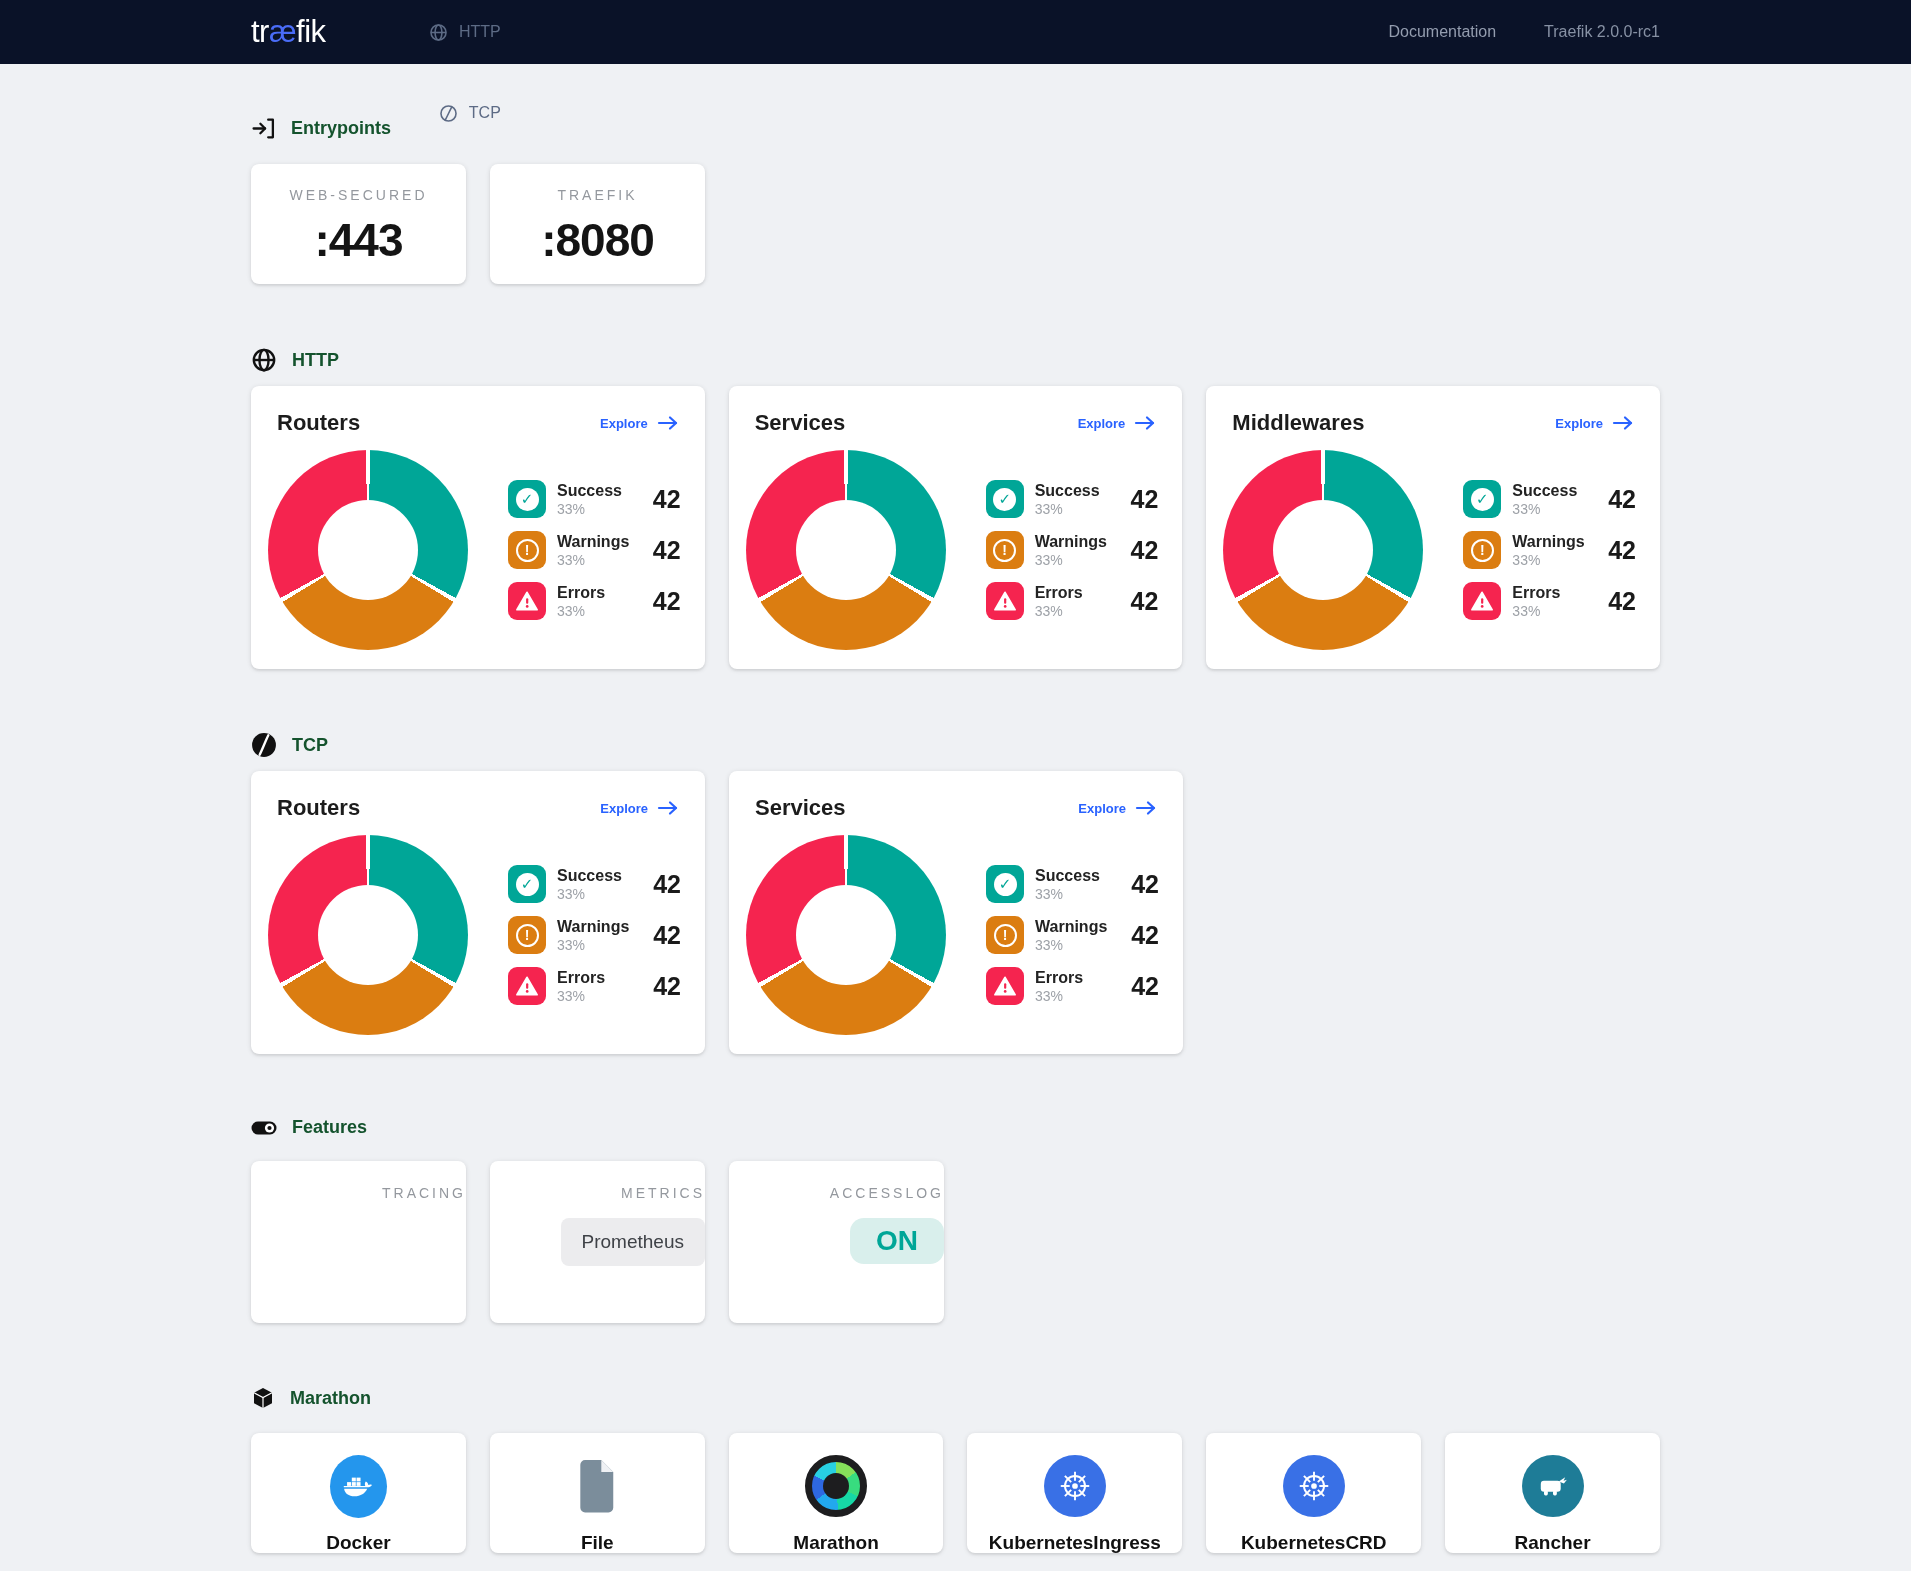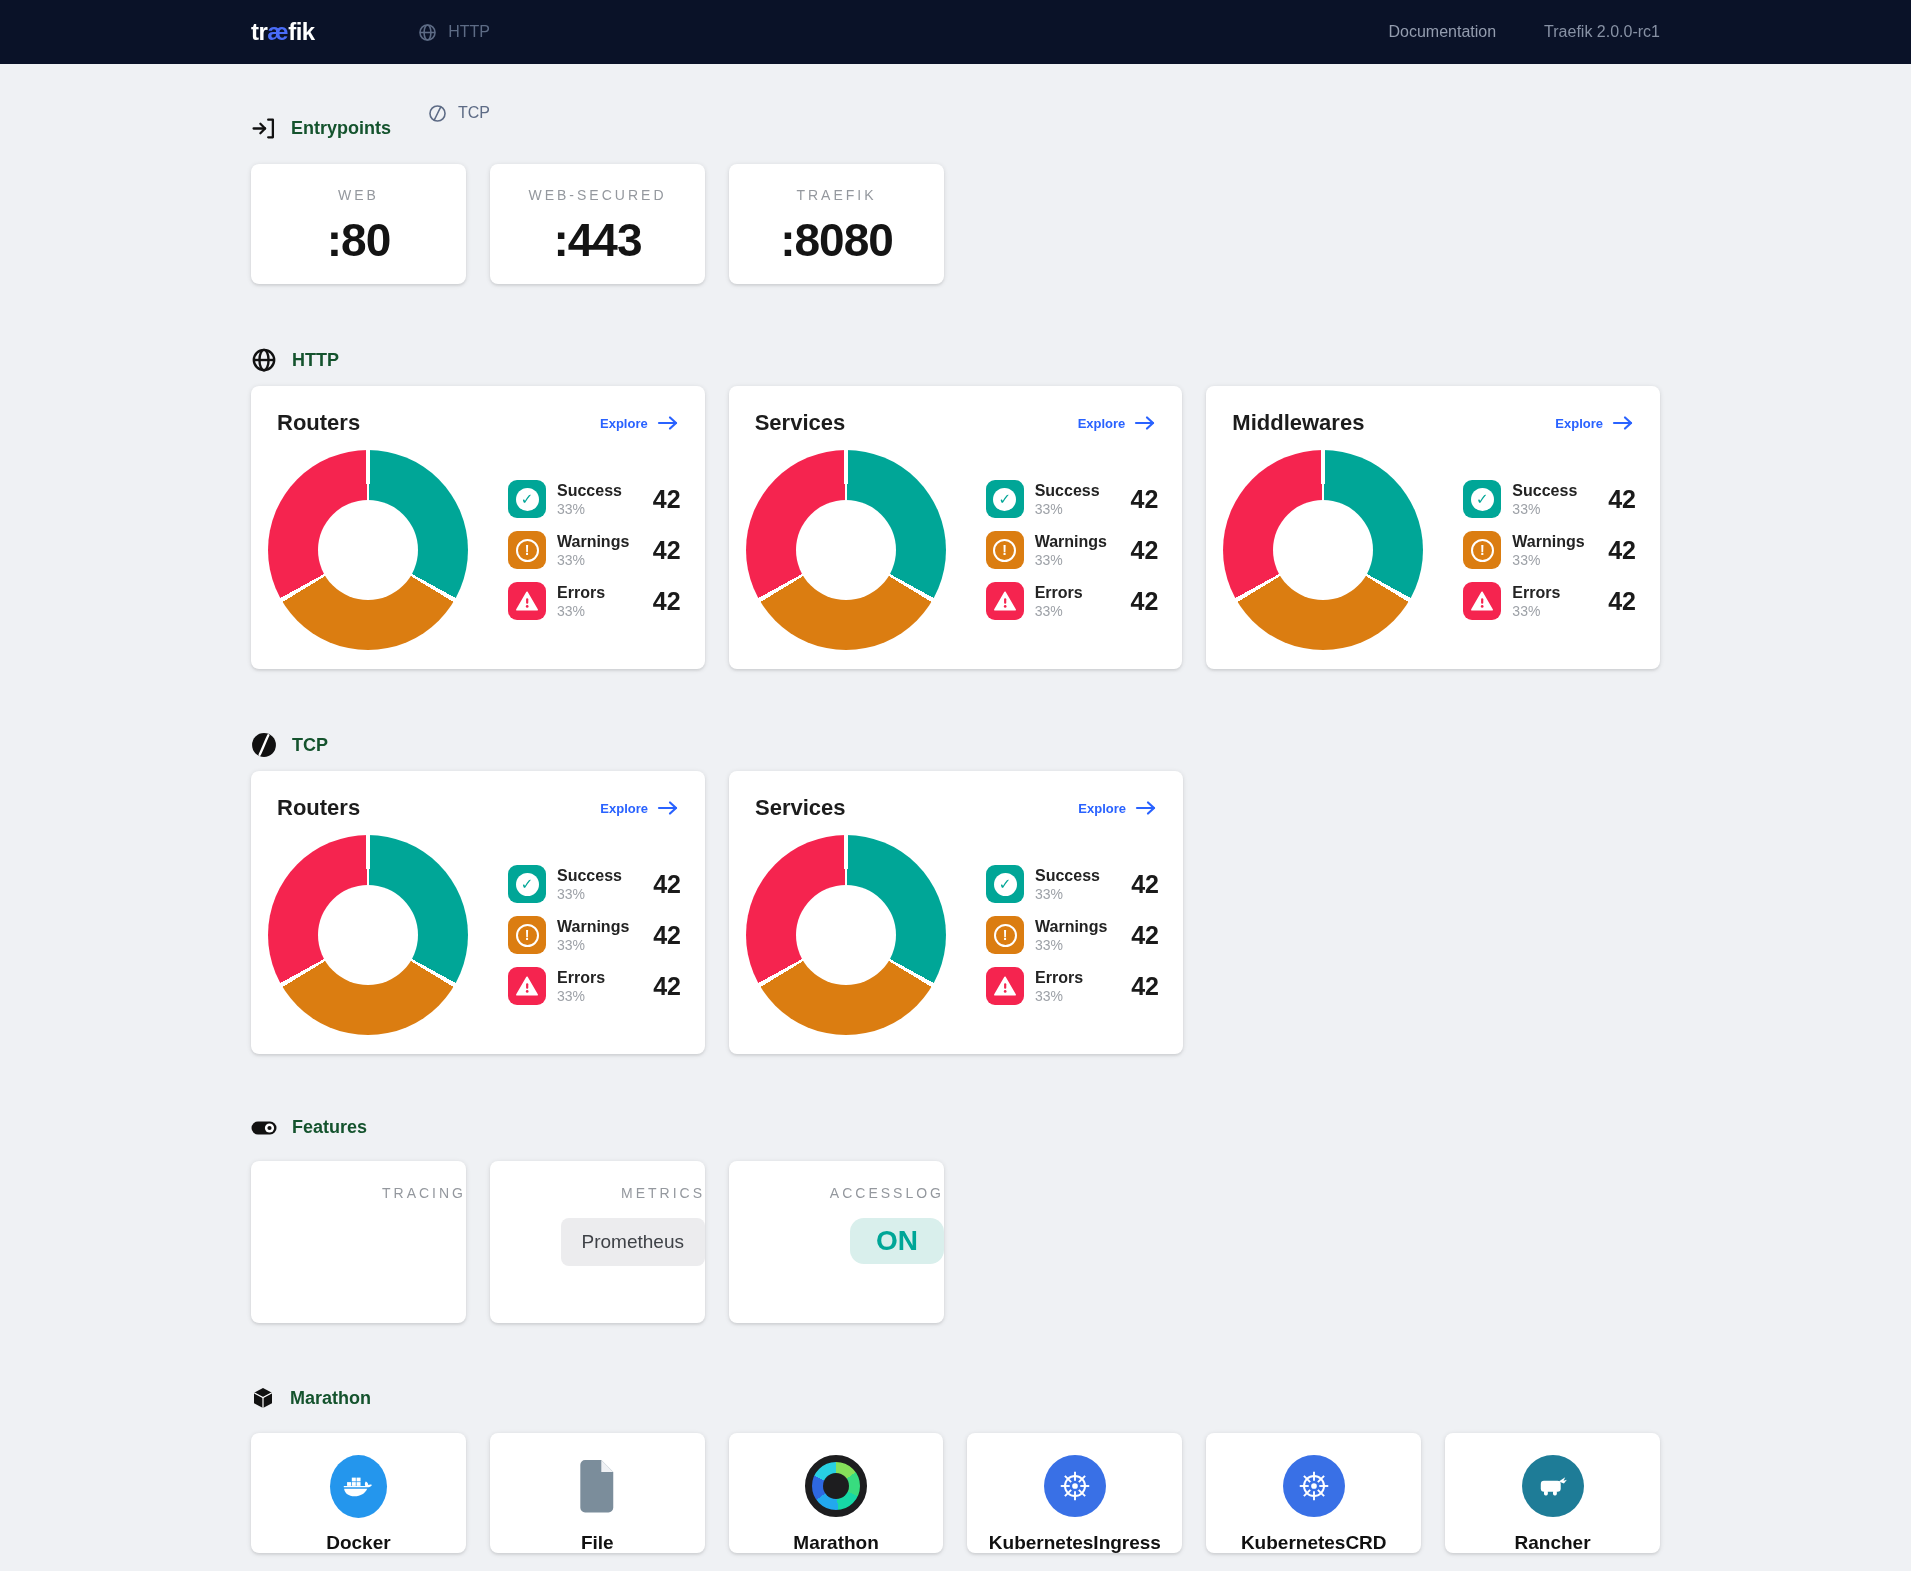--- a/index.html
+++ b/index.html
@@ -2,21 +2,21 @@
 <html><head>
 <meta charset="utf-8">
 <style>
   * { margin:0; padding:0; box-sizing:border-box; }
   html,body { background:#fff; }
   body { width:1911px; font-family:"Liberation Sans","DejaVu Sans",sans-serif; }
   #app { width:1911px; height:1585px; background:#eff1f4; overflow:hidden; display:flex; flex-direction:column; }
 
   
   .navbar { height:64px; background:#0a1228; display:flex; align-items:center; padding:0 251px; flex:none; }
-  .logo { font-size:24px; font-weight:700; color:#fff; letter-spacing:-0.5px; cursor:pointer; }
+  .logo { font-size:31px; font-weight:400; color:#fff; letter-spacing:-0.5px; cursor:pointer; }
   .logo .ae { color:#4a6cf7; }
   .nav-items { display:flex; align-items:flex-end; margin-left:66px; gap:60px;flex-direction:column; }
   .nav-item { display:flex; align-items:center; gap:10px; font-size:16px; font-weight:500; color:#5d6b85; cursor:pointer; }
   .nav-item.active { color:#fff; }
   .nav-item svg { width:21px; height:21px; }
   .nav-right { margin-left:auto; display:flex; align-items:center; gap:48px; }
   .nav-link { font-size:16px; color:#949daf; cursor:pointer; }
   .nav-version { font-size:16px; color:#8791a4; }
 
   
@@ -121,24 +121,20 @@
     <div class="section-head mt-first">
       <svg width="25" height="25" viewBox="0 0 24 24" fill="none" stroke="#111" stroke-width="2.2" stroke-linecap="round" stroke-linejoin="round">
           <path d="M2.5 12 H13.5"></path>
           <path d="M9 7.5 L13.5 12 L9 16.5"></path>
           <path d="M16.5 3.5 H21 V20.5 H16.5"></path>
         </svg>
       <h2>Entrypoints</h2>
     </div>
     <div class="row row-cards">
       <div class="card stat-card">
-        <div class="stat-label">WEB</div>
-        <div class="stat-value">:80</div>
-      </div>
-      <div class="card stat-card">
         <div class="stat-label">WEB-SECURED</div>
         <div class="stat-value">:443</div>
       </div>
       <div class="card stat-card">
         <div class="stat-label">TRAEFIK</div>
         <div class="stat-value">:8080</div>
       </div>
     </div>
 
     <div class="section-head mt-section">

